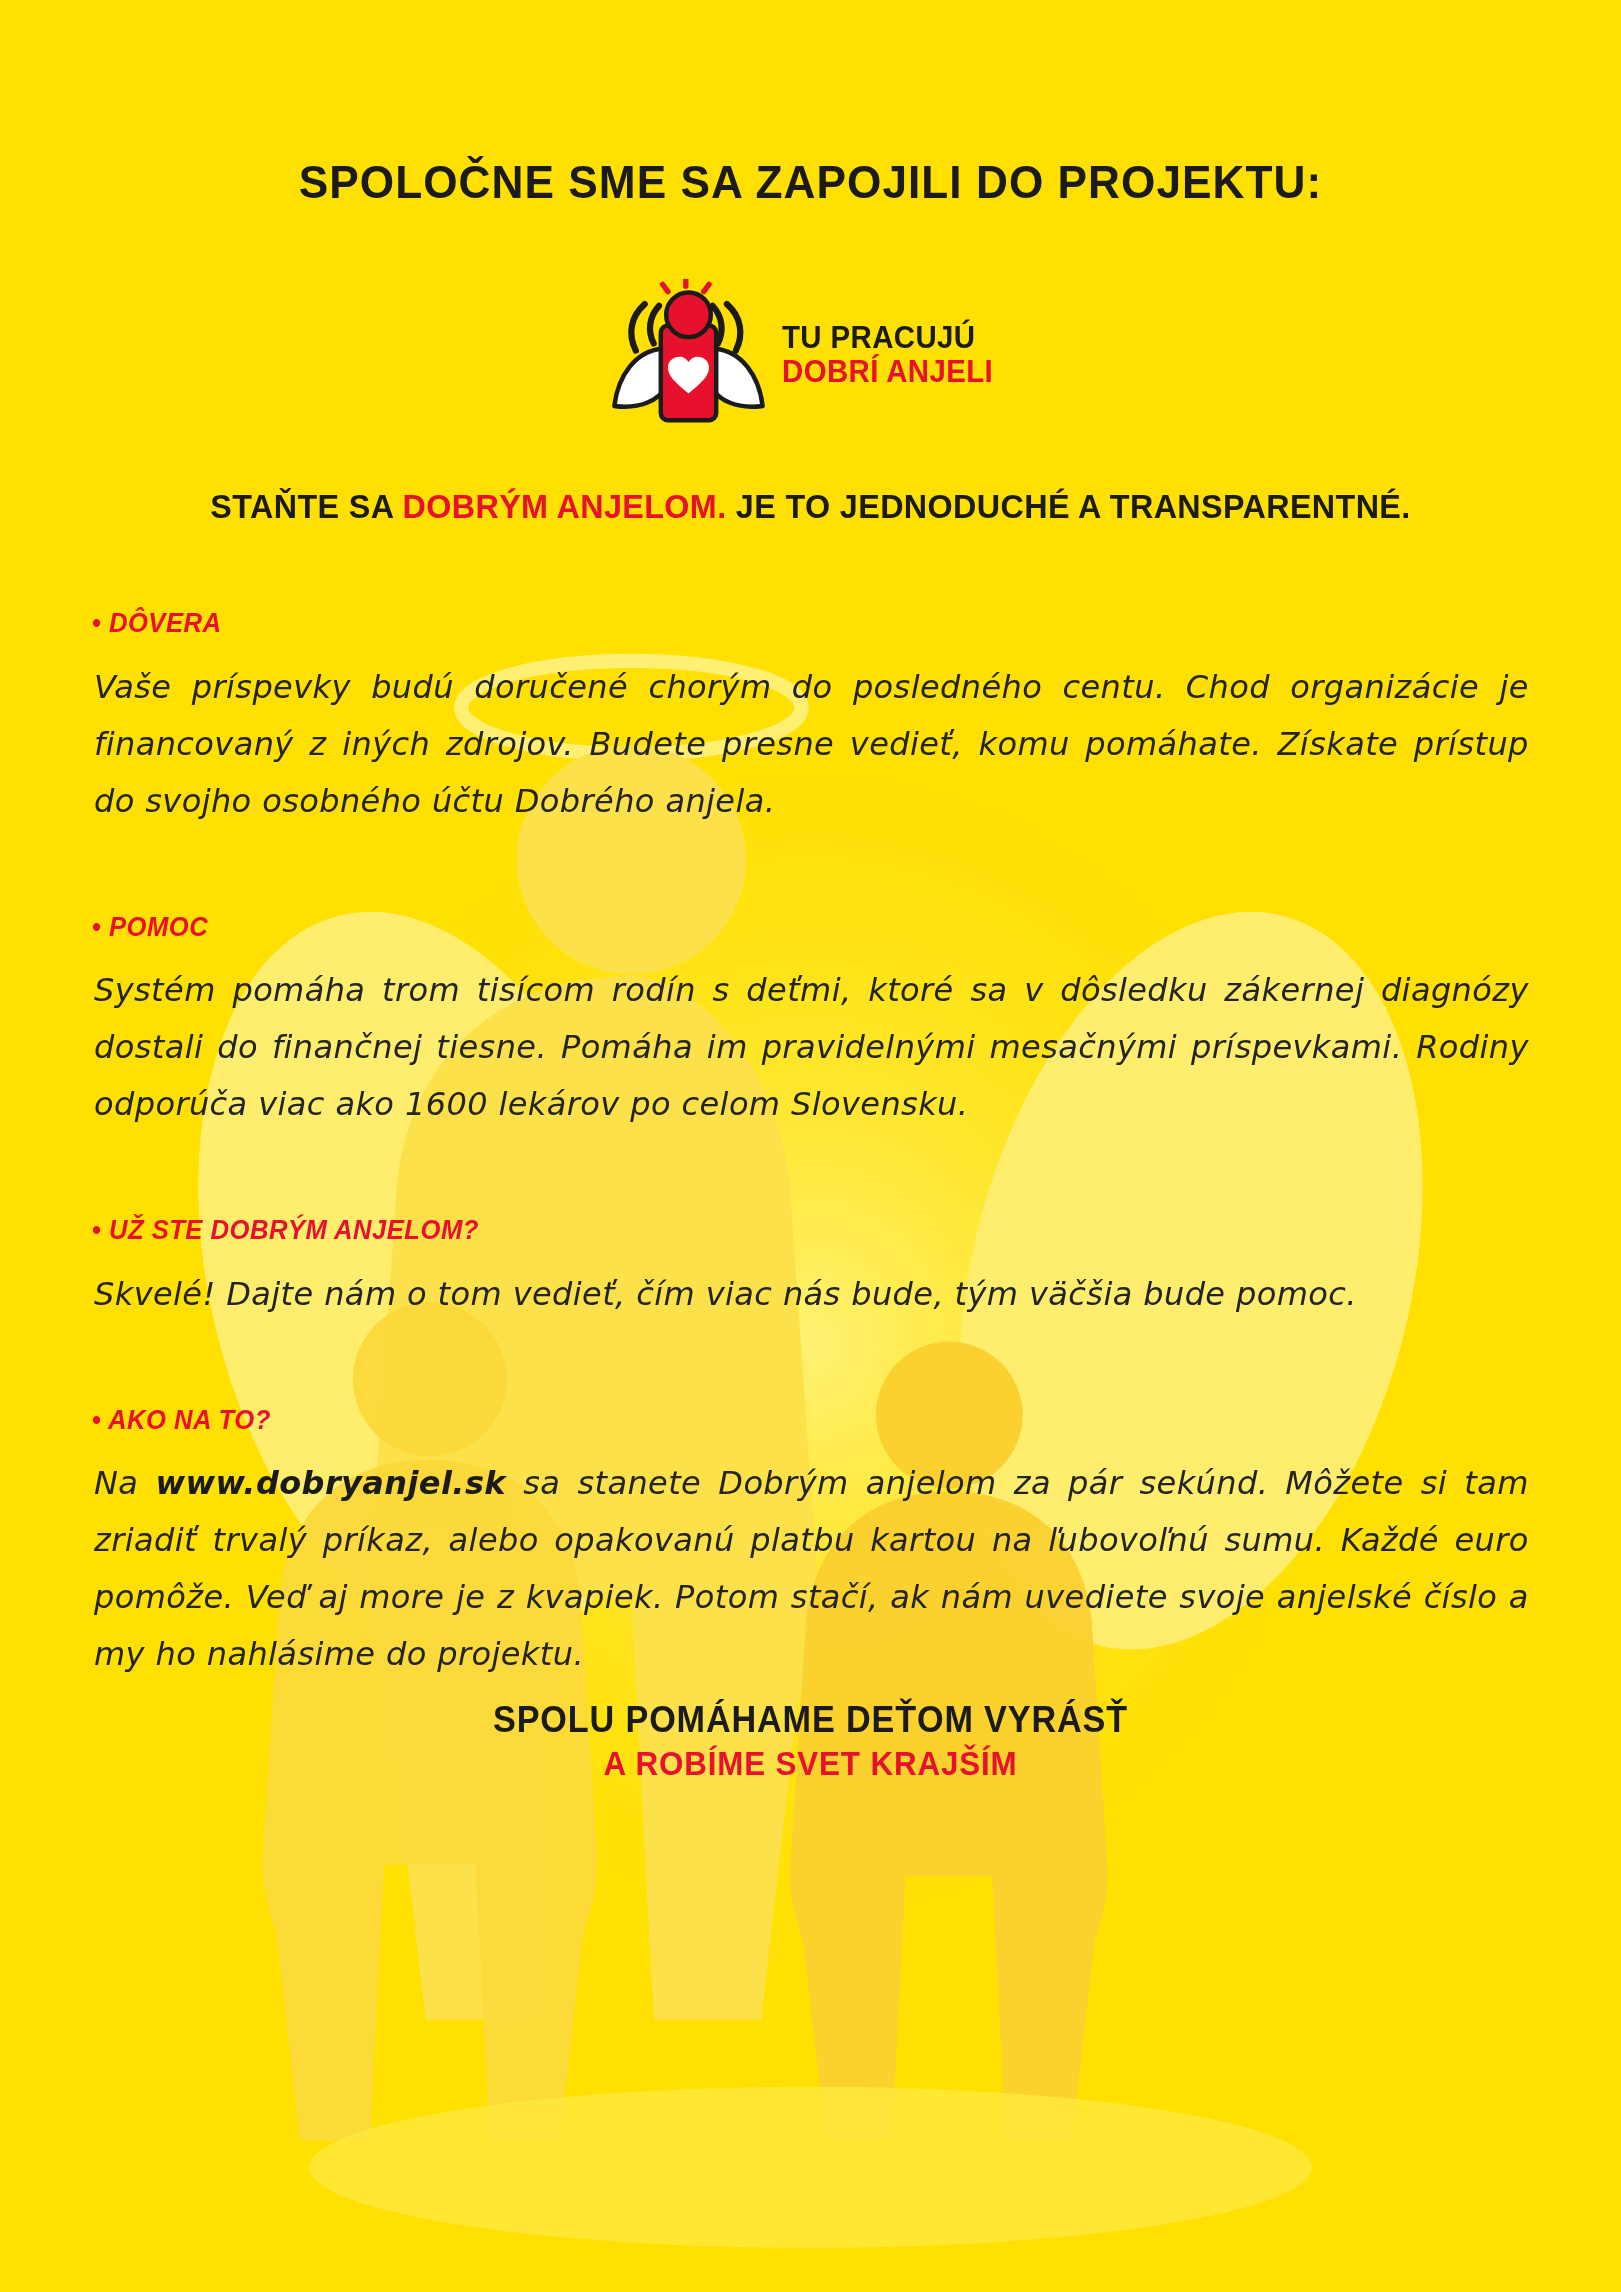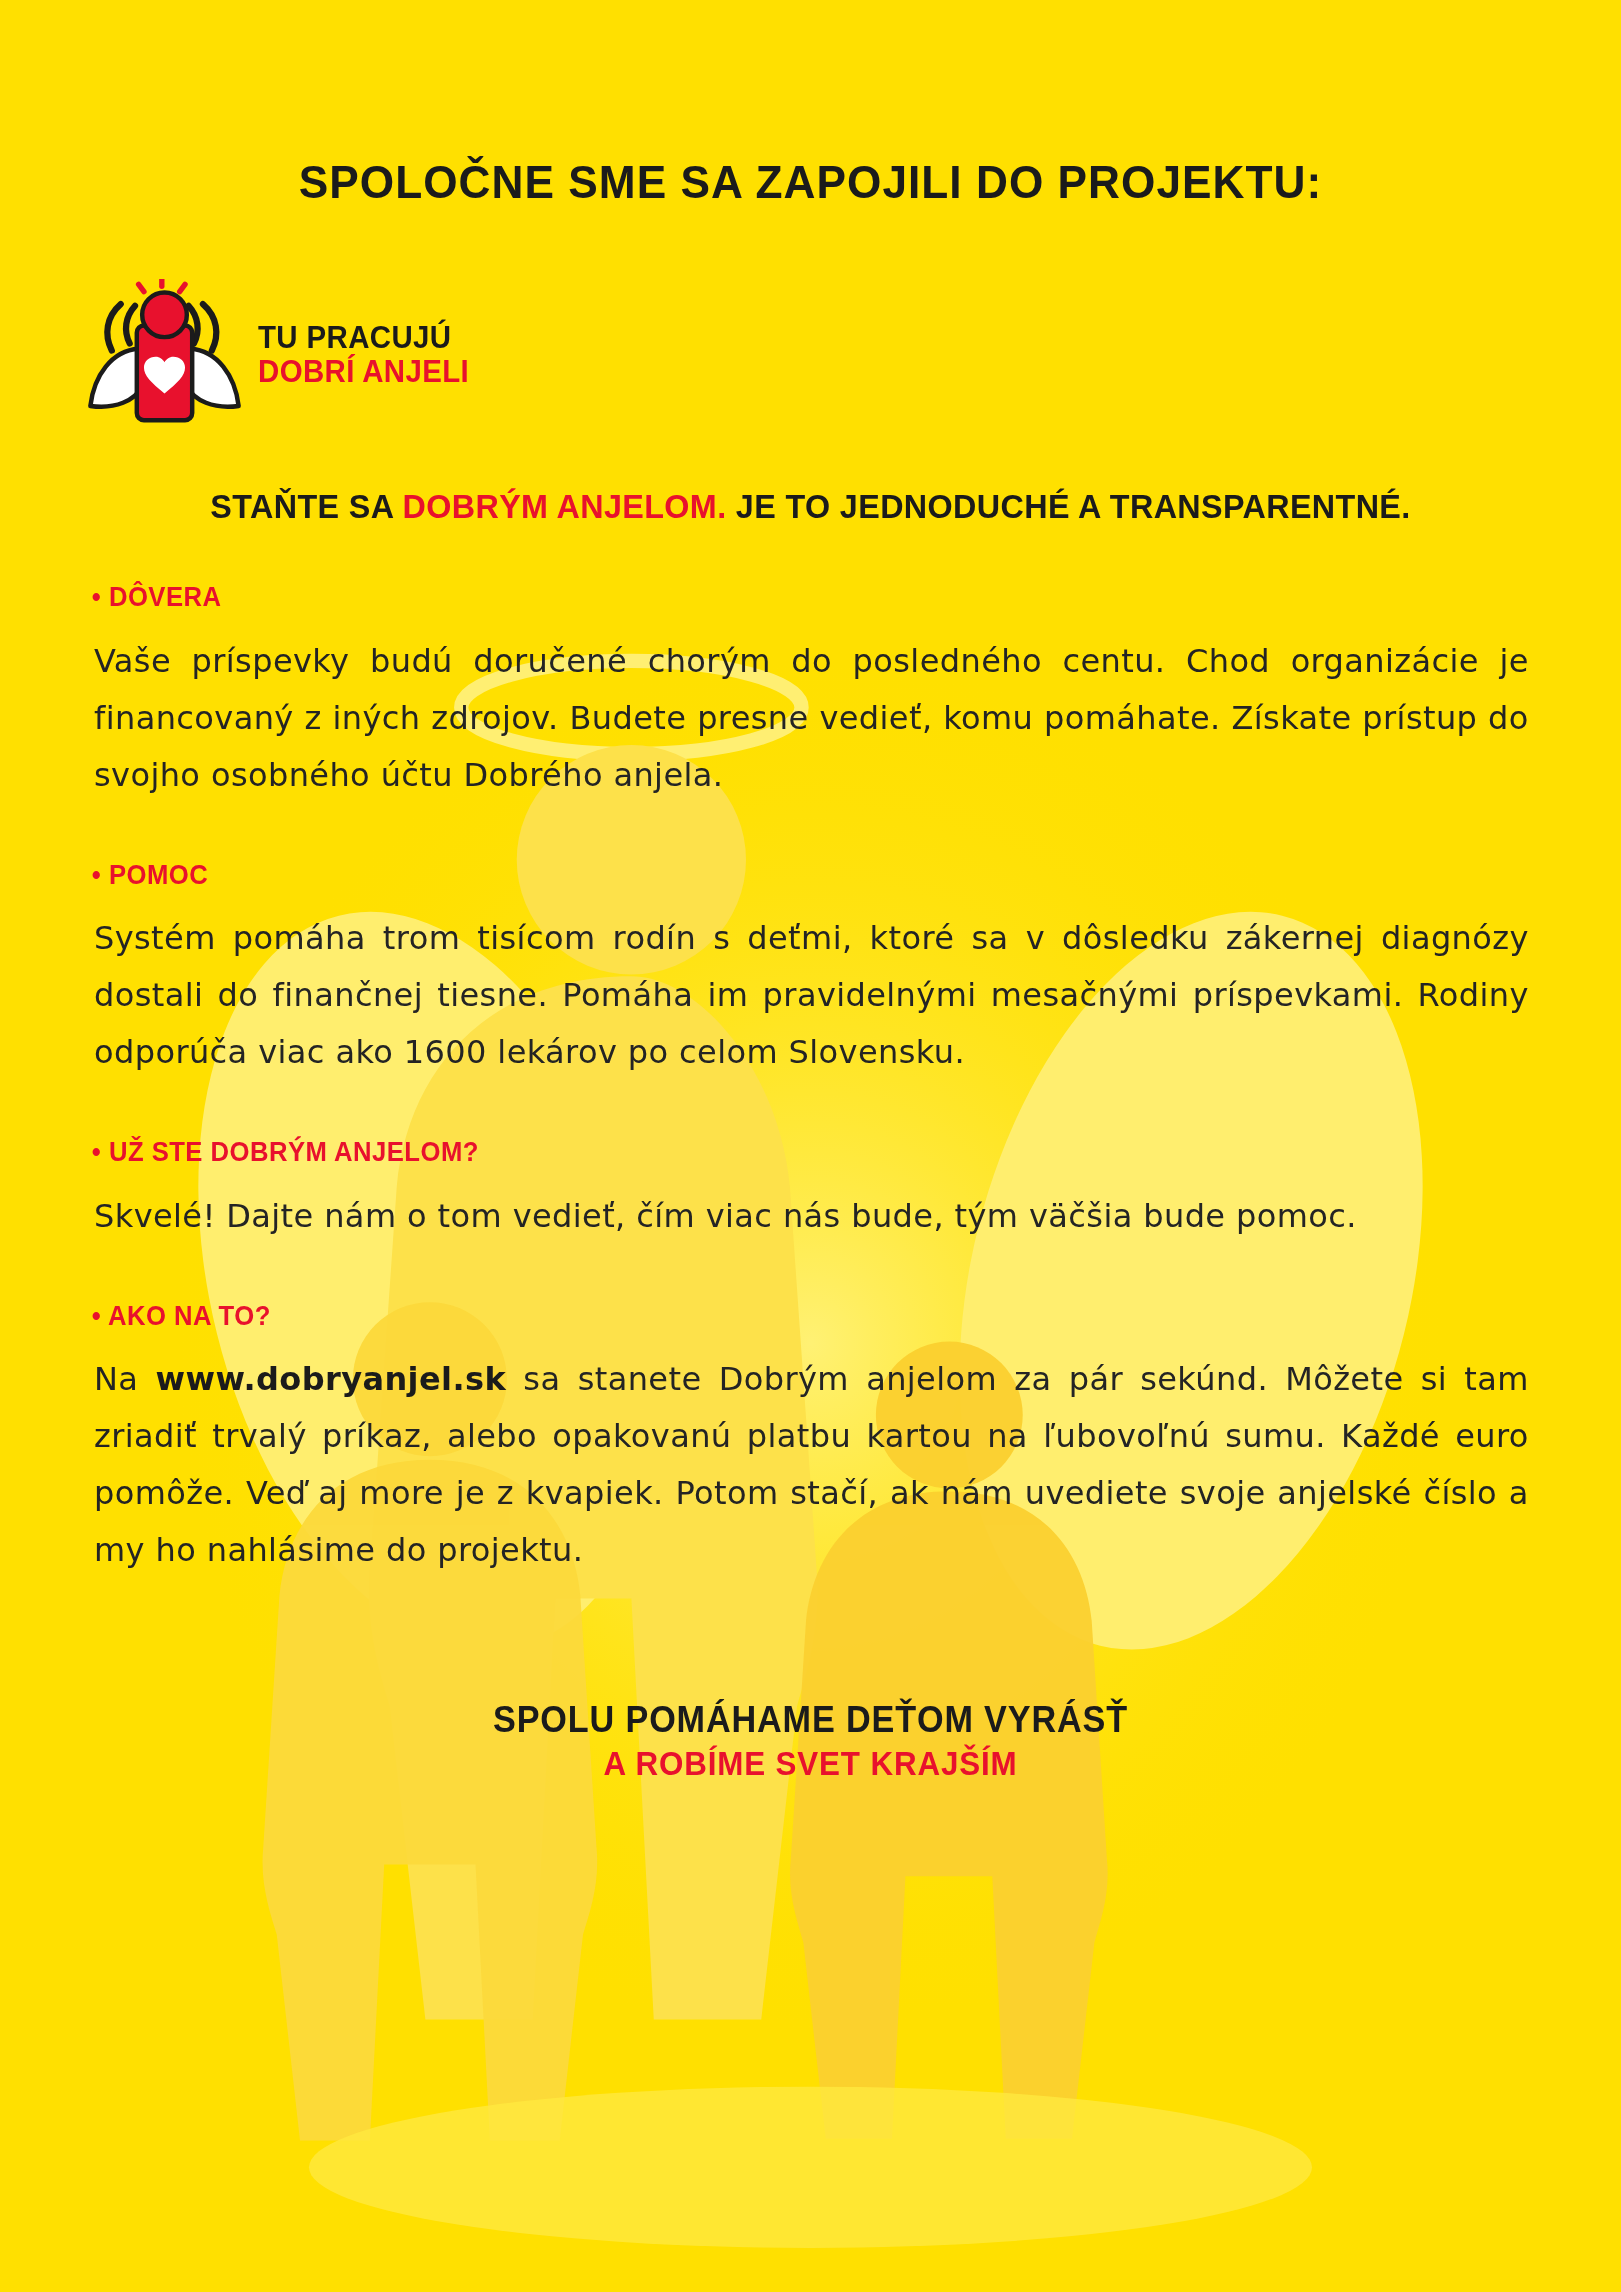--- a/index.html
+++ b/index.html
@@ -41,20 +41,21 @@
     letter-spacing: 1.1px;
     color: #1b1b1b;
     padding-top: 154px;
     transform: scaleX(0.94);
   }
 
   
   .logo-wrap {
     margin-top: 70px;
     display: flex;
+    justify-content: center;
     align-items: center;
   }
   .logo-inner {
     display: flex;
     align-items: center;
     gap: 14.3px;
   }
   .logo-mark {
     width: 159px;
     height: 152px;
@@ -91,21 +92,21 @@
     text-align: center;
     font-family: "Liberation Sans", sans-serif;
     font-weight: bold;
     font-size: 34px;
     letter-spacing: 0.4px;
     color: #1b1b1b;
     transform: scaleX(0.95);
   }
   .subhead .red { color: #E8112D; }
 
-  .section { margin-top: 56px; }
+  .section { margin-top: 82px; font-style: italic; }
   .section:first-of-type { margin-top: 64px; }
 
   .sec-title {
     font-family: "Liberation Sans", sans-serif;
     font-weight: bold;
     font-size: 27px;
     color: #E8112D;
     letter-spacing: 0.5px;
     margin-bottom: 19.7px;
     padding-left: 7.2px;

